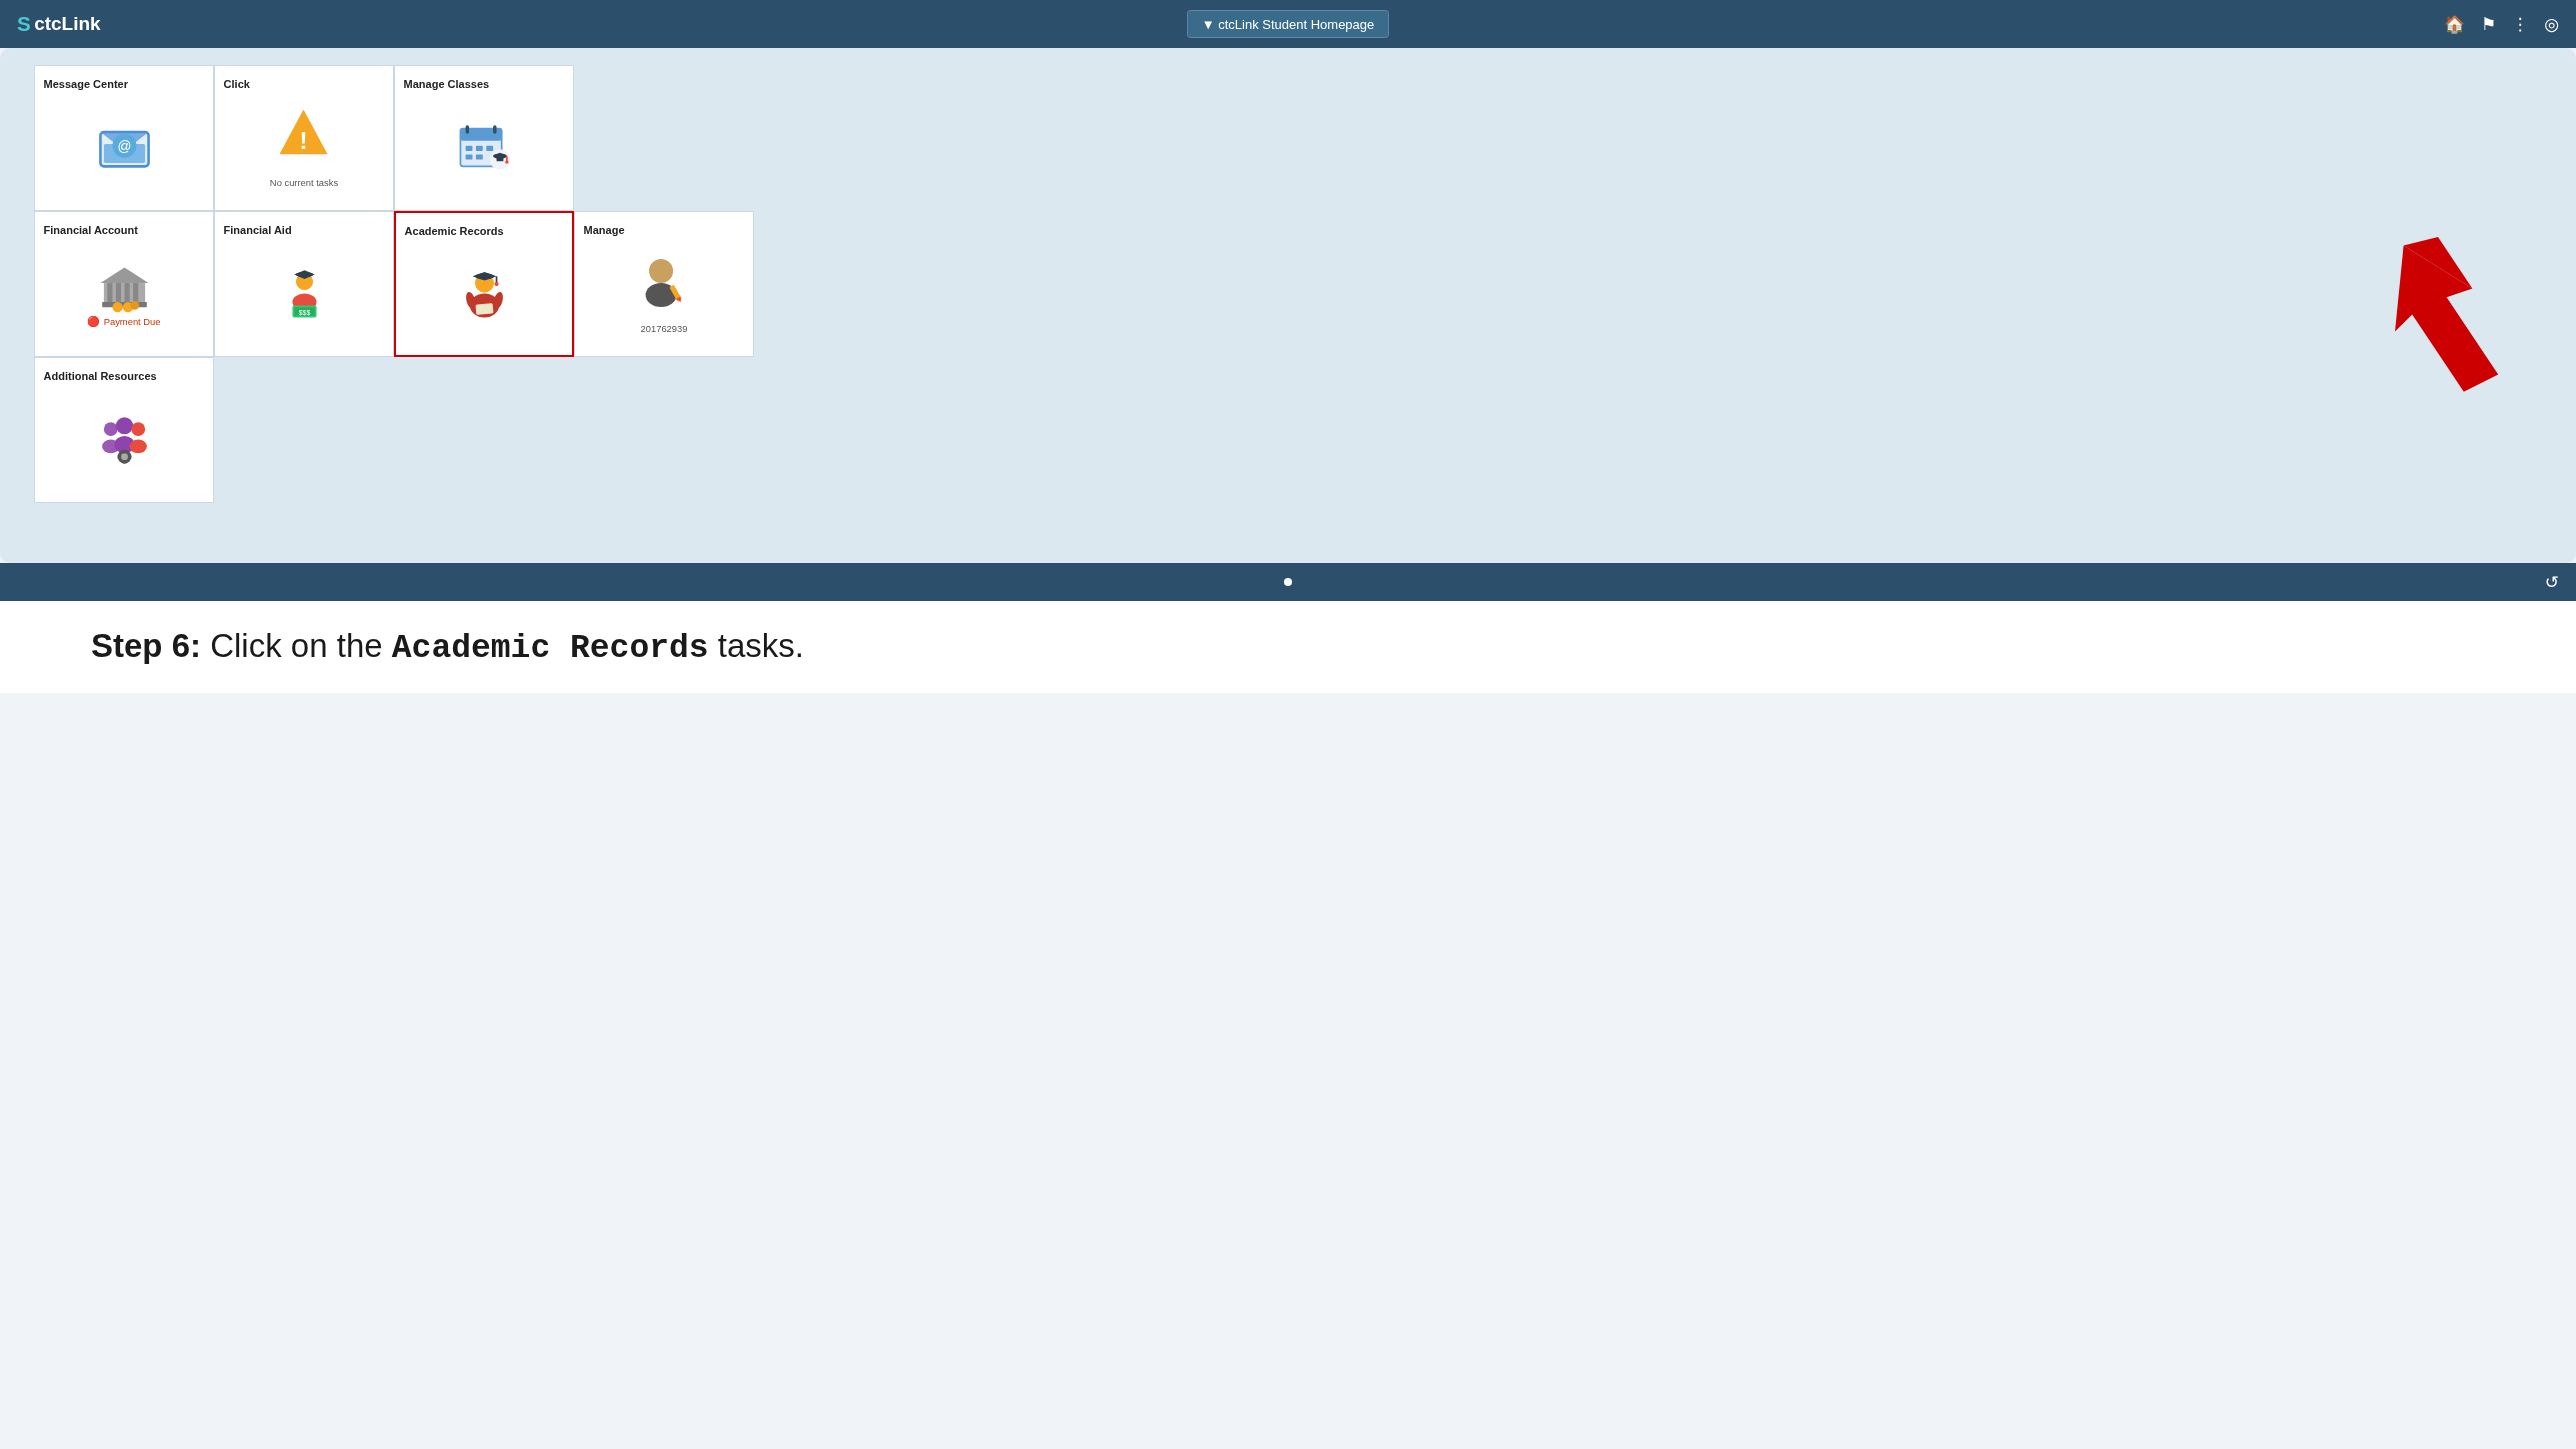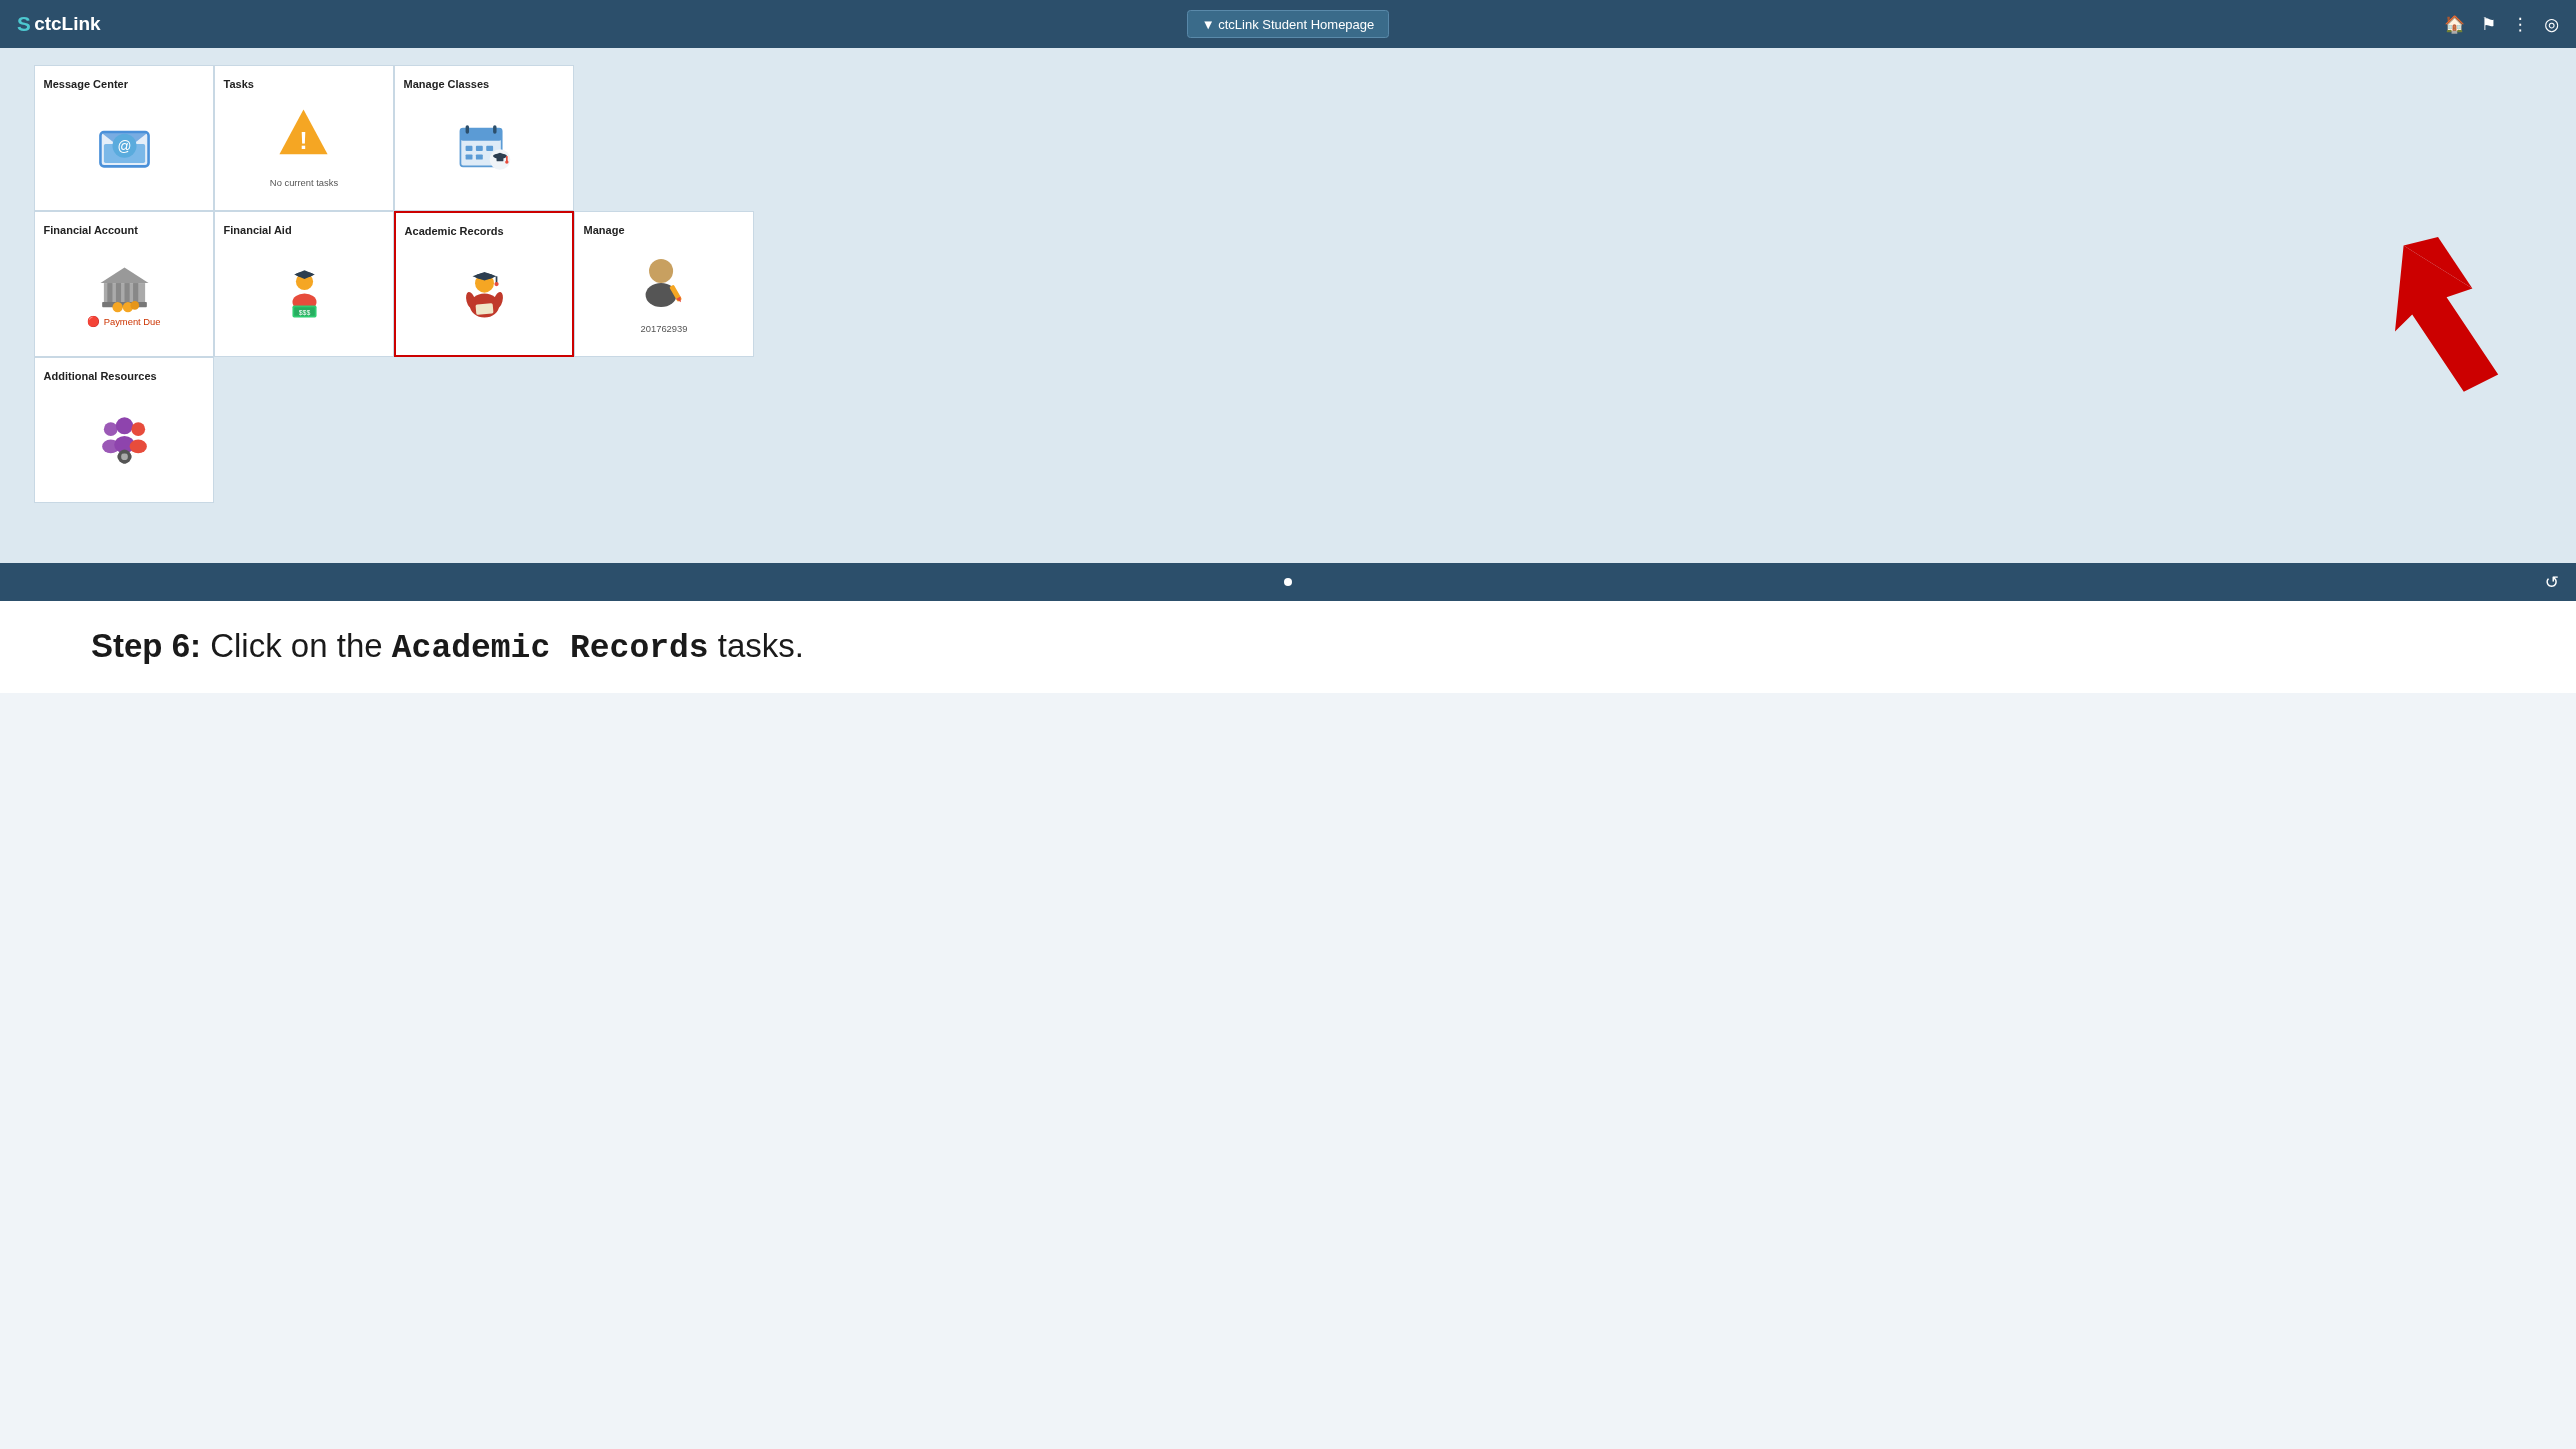--- a/index.html
+++ b/index.html
@@ -54,20 +54,21 @@
       font-size: 17px;
       cursor: pointer;
     }
 
     
     .main-area {
       background: #dce8f0;
       padding: 17px 20px 0 34px;
       min-height: 515px;
       position: relative;
+      border-radius: 10px;
     }
 
     .tile {
       background: white;
       border: 0.9px solid #c8d8e4;
       width: 180px;
       height: 146px;
       display: flex;
       flex-direction: column;
       align-items: center;
@@ -209,21 +210,21 @@
           <rect x="4" y="14" width="56" height="40" rx="4" fill="none" stroke="#4a90d9" stroke-width="3"></rect>
           <polygon points="4,14 32,36 60,14" fill="#4a90d9" opacity="0.7"></polygon>
           <rect x="8" y="28" width="48" height="22" rx="2" fill="#7bb8e8"></rect>
           <circle cx="32" cy="30" r="14" fill="#5aabdd"></circle>
           <text x="32" y="36" text-anchor="middle" font-size="16" fill="white">@</text>
         </svg>
       </div>
     </div>
 
     <div class="tile">
-      <div class="tile-title">Tasks</div>
+      <div class="tile-title">Click</div>
       <div class="tile-icon-area">
         <svg class="tile-svg" viewBox="0 0 64 64">
           <polygon points="32,4 60,56 4,56" fill="#f5a623"></polygon>
           <text x="32" y="50" text-anchor="middle" font-size="28" fill="white" font-weight="bold">!</text>
         </svg>
         <div class="tile-subtitle">No current tasks</div>
       </div>
     </div>
 
 

